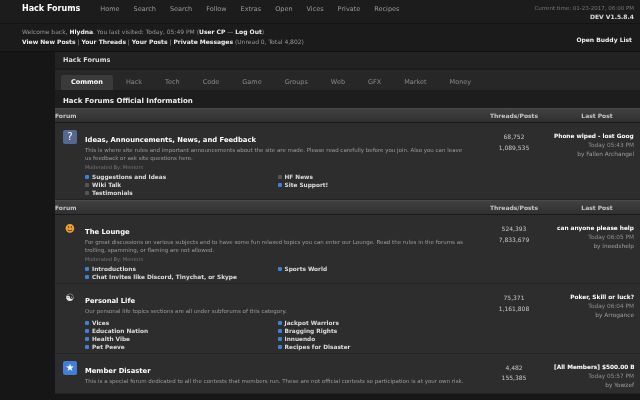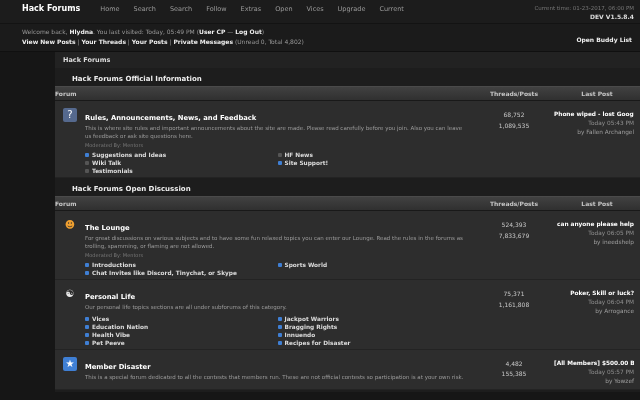--- a/index.html
+++ b/index.html
@@ -29,21 +29,21 @@
   .buddy { font-size:6px; font-weight:bold; color:#eee; margin-top:9px; white-space:nowrap; }
 
   
   .main { margin-left:55px; background:#1d1d1d; min-height:340px; }
 
   .crumbbar { background:#222; padding:4px 8px; font-size:6.5px; font-weight:bold; color:#ddd; }
   .tabbar { background:#272727; padding:5px 6px 0 6px; display:flex; gap:3px; margin-top:2px; }
   .tab { font-size:6.5px; color:#8a8a8a; padding:3px 10px 4px; cursor:default; }
   .tab.active { color:#fff; font-weight:bold; background:#3a3a3a; border-radius:2px 2px 0 0; }
 
-  .sec-title { font-size:7px; font-weight:bold; color:#eee; padding:7px 8px 3px;margin-left:9px; }
+  .sec-title { font-size:7px; font-weight:bold; color:#eee; padding:7px 8px 3px; }
   .thead { display:flex; background:linear-gradient(#414141,#303030);
            border-top:1px solid #4a4a4a; border-bottom:1px solid #191919; }
   .thead span { font-size:6px; font-weight:bold; color:#c6c6c6; padding:3px 0; }
   .th-forum { flex:1; padding-left:8px; }
   .th-stats { width:80px; text-align:center; }
   .th-last  { width:86px; text-align:center; }
 
   .row { display:flex; background:#2d2d2d; border-bottom:1px solid #232323; padding:4px 0 3px; }
   .icell { width:30px; display:flex; justify-content:center; align-items:flex-start; padding-top:3px; }
   .ficon { width:14px; height:14px; border-radius:2px; display:flex; align-items:center;
@@ -70,52 +70,64 @@
 <div class="topbar">
   <a class="logo">Hack Forums</a>
   <nav class="nav" id="nav">
       <a>Home</a>
       <a>Search</a>
       <a>Search</a>
       <a>Follow</a>
       <a>Extras</a>
       <a>Open</a>
       <a>Vices</a>
-      <a>Upgrade</a>
-      <a>Current</a>
+      <a>Private</a>
+      <a>Recipes</a>
     </nav>
   <div class="top-right">
     <div class="cur-time">Current time: 01-23-2017, 06:00 PM</div>
     <div class="version">DEV V1.5.8.4</div>
   </div>
 </div>
 
 <div class="welcome">
   <div class="w-left">
     <div class="w-line" id="w1"><span>Welcome back, </span><span class="b">Hlydna</span><span>. You last visited: Today, 05:49 PM (</span><span class="b">User CP</span><span> — </span><span class="b">Log Out</span><span>)</span></div>
     <div class="w-line" id="w2"><span class="b">View New Posts</span><span> | </span><span class="b">Your Threads</span><span> | </span><span class="b">Your Posts</span><span> | </span><span class="b">Private Messages</span><span> (Unread 0, Total 4,802)</span></div>
   </div>
   <a class="buddy">Open Buddy List</a>
 </div>
 
 <div class="main">
   <div class="crumbbar">Hack Forums</div>
+  <div class="tabbar" id="tabs">
+      <span class="tab active">Common</span>
+      <span class="tab">Hack</span>
+      <span class="tab">Tech</span>
+      <span class="tab">Code</span>
+      <span class="tab">Game</span>
+      <span class="tab">Groups</span>
+      <span class="tab">Web</span>
+      <span class="tab">GFX</span>
+      <span class="tab">Market</span>
+      <span class="tab">Money</span>
+    </div>
   <div id="sections">
       <section class="section">
         <div class="sec-title">Hack Forums Official Information</div>
         <div class="thead">
           <span class="th-forum">Forum</span>
           <span class="th-stats">Threads/Posts</span>
           <span class="th-last">Last Post</span>
         </div>
         <div class="row">
           <div class="icell">
             <span class="ficon" style="background: rgb(85, 105, 142); color: rgb(255, 255, 255);">?</span>
           </div>
-          <div class="fmain"><a class="ftitle">Rules, Announcements, News, and Feedback</a><div class="fdesc">This is where site rules and important announcements about the site are made. Please read carefully before you join. Also you can leave us feedback or ask site questions here.</div><div class="fmod">Moderated By: Mentors</div><div class="subs">
+          <div class="fmain"><a class="ftitle">Ideas, Announcements, News, and Feedback</a><div class="fdesc">This is where site rules and important announcements about the site are made. Please read carefully before you join. Also you can leave us feedback or ask site questions here.</div><div class="fmod">Moderated By: Mentors</div><div class="subs">
               <div class="subcol">
                 <div class="subitem">
                   <span class="dot new"></span>
                   <a class="sublabel">Suggestions and Ideas</a>
                 </div>
                 <div class="subitem">
                   <span class="dot"></span>
                   <a class="sublabel">Wiki Talk</a>
                 </div>
                 <div class="subitem">
@@ -139,21 +151,20 @@
             <div>1,089,535</div>
           </div>
           <div class="lastpost">
             <a class="lp-title">Phone wiped - lost Google...</a>
             <div class="lp-time">Today 05:43 PM</div>
             <a class="lp-by">by Fallen Archangel</a>
           </div>
         </div>
       </section>
       <section class="section">
-        <div class="sec-title">Hack Forums Open Discussion</div>
         <div class="thead">
           <span class="th-forum">Forum</span>
           <span class="th-stats">Threads/Posts</span>
           <span class="th-last">Last Post</span>
         </div>
         <div class="row">
           <div class="icell">
             <span class="ficon" style="color: rgb(240, 160, 48);">☻</span>
           </div>
           <div class="fmain"><a class="ftitle">The Lounge</a><div class="fdesc">For great discussions on various subjects and to have some fun relaxed topics you can enter our Lounge. Read the rules in the forums as trolling, spamming, or flaming are not allowed.</div><div class="fmod">Moderated By: Mentors</div><div class="subs">

